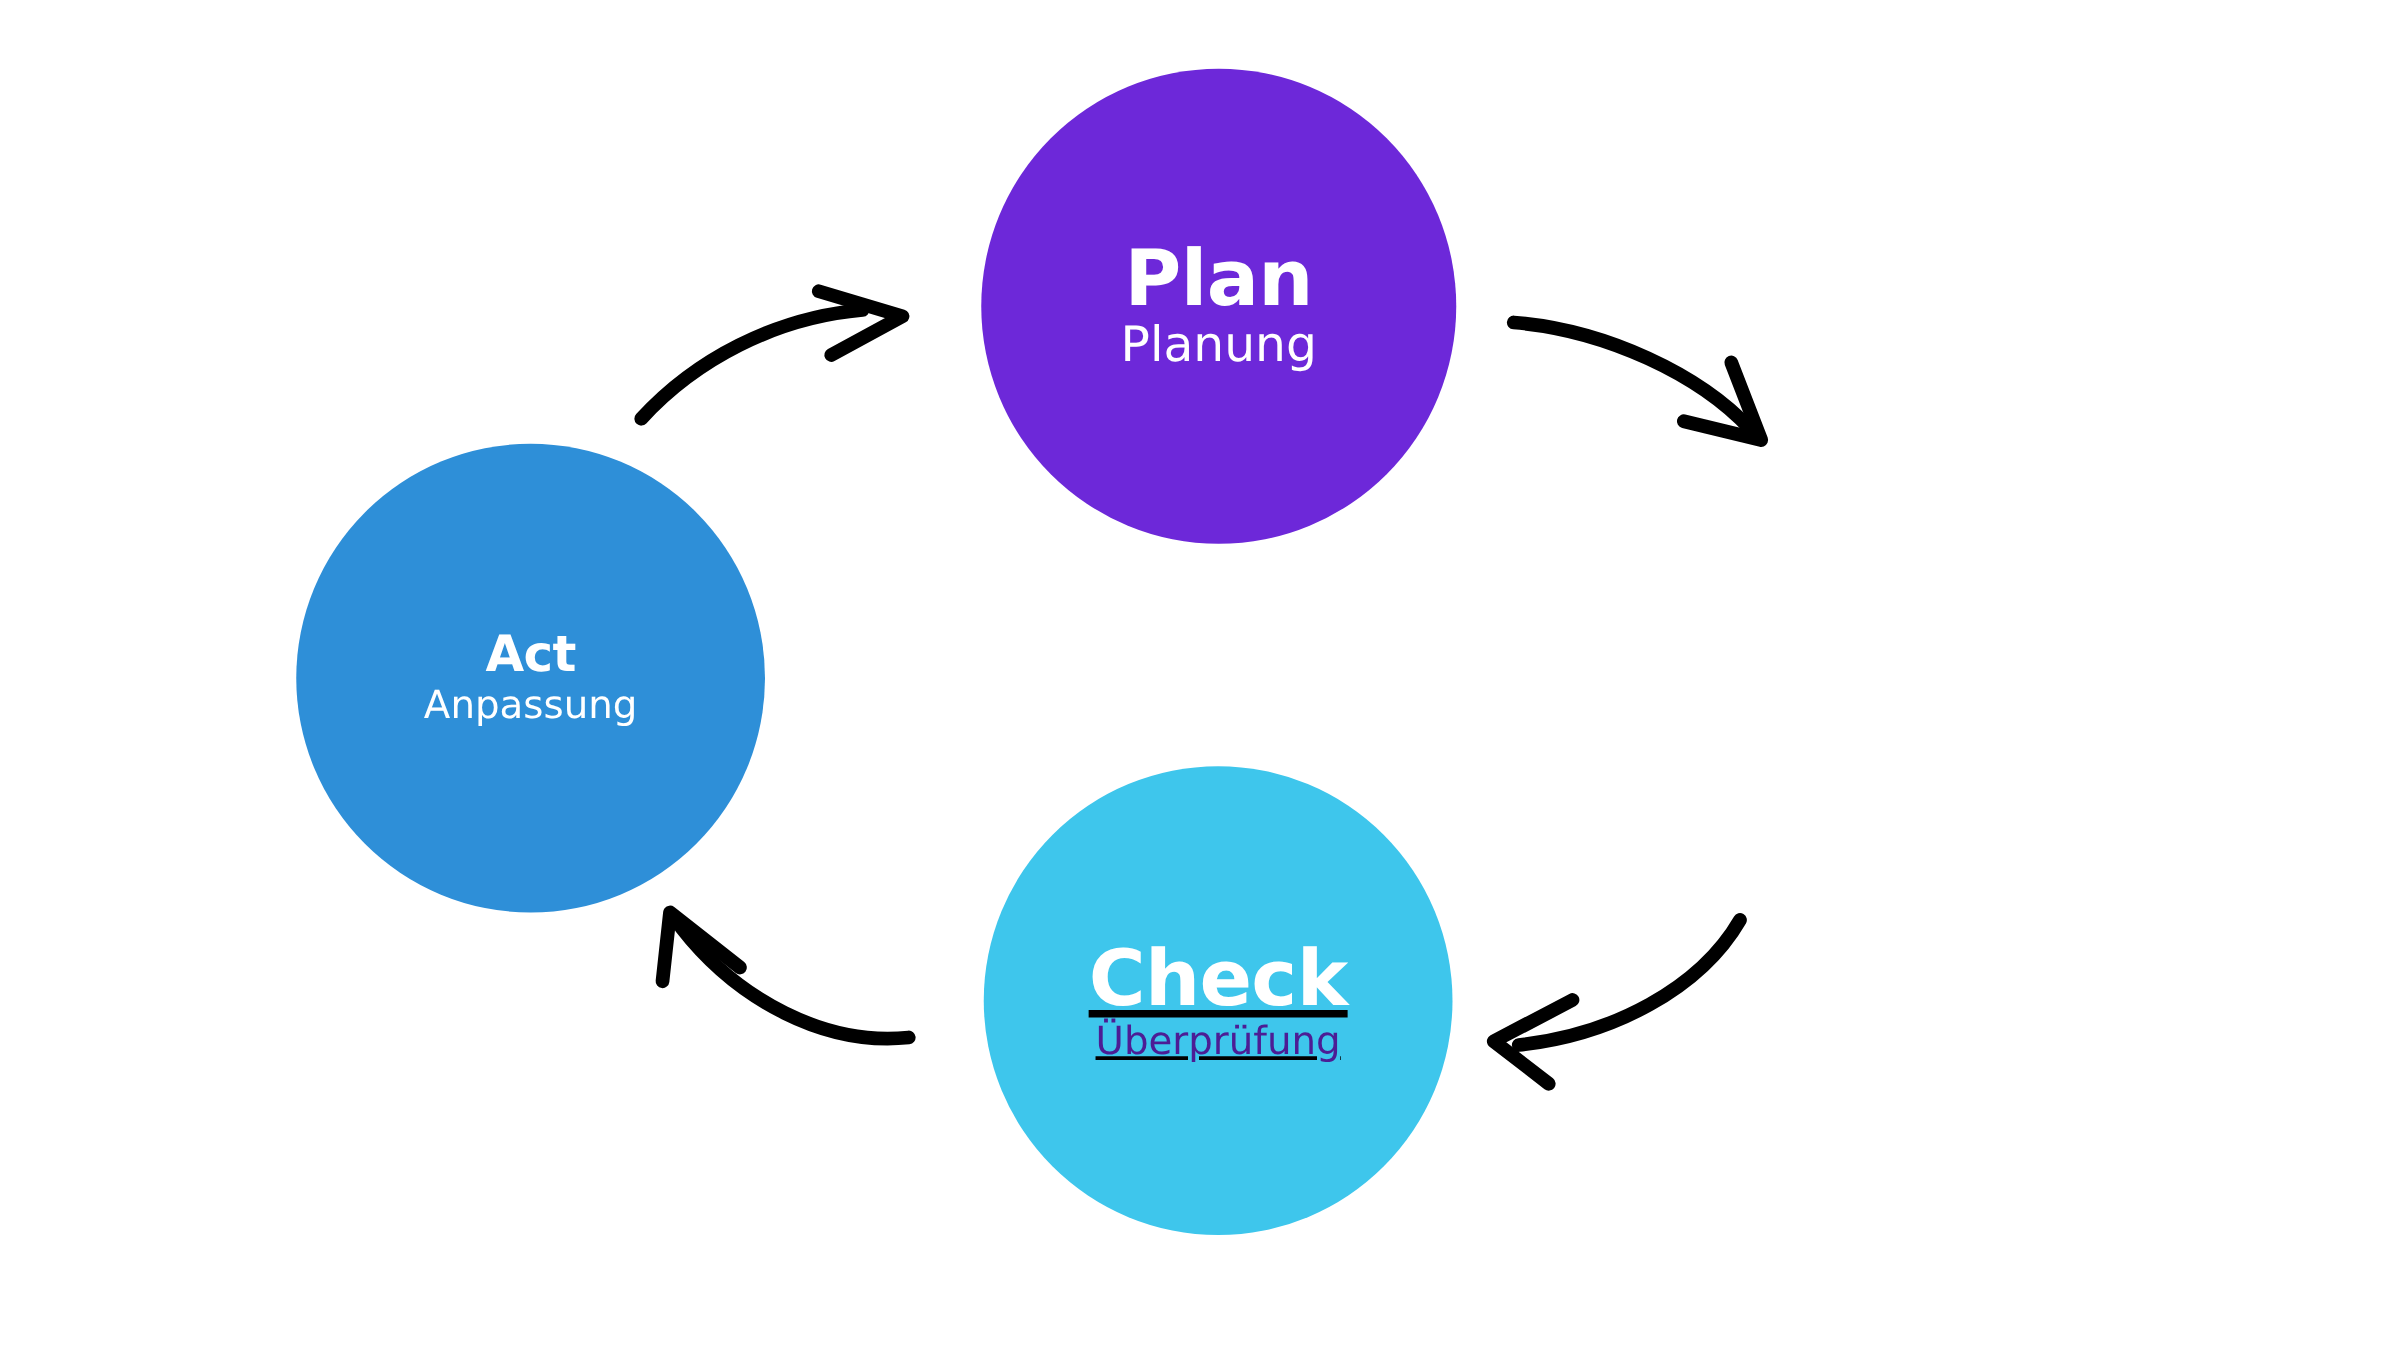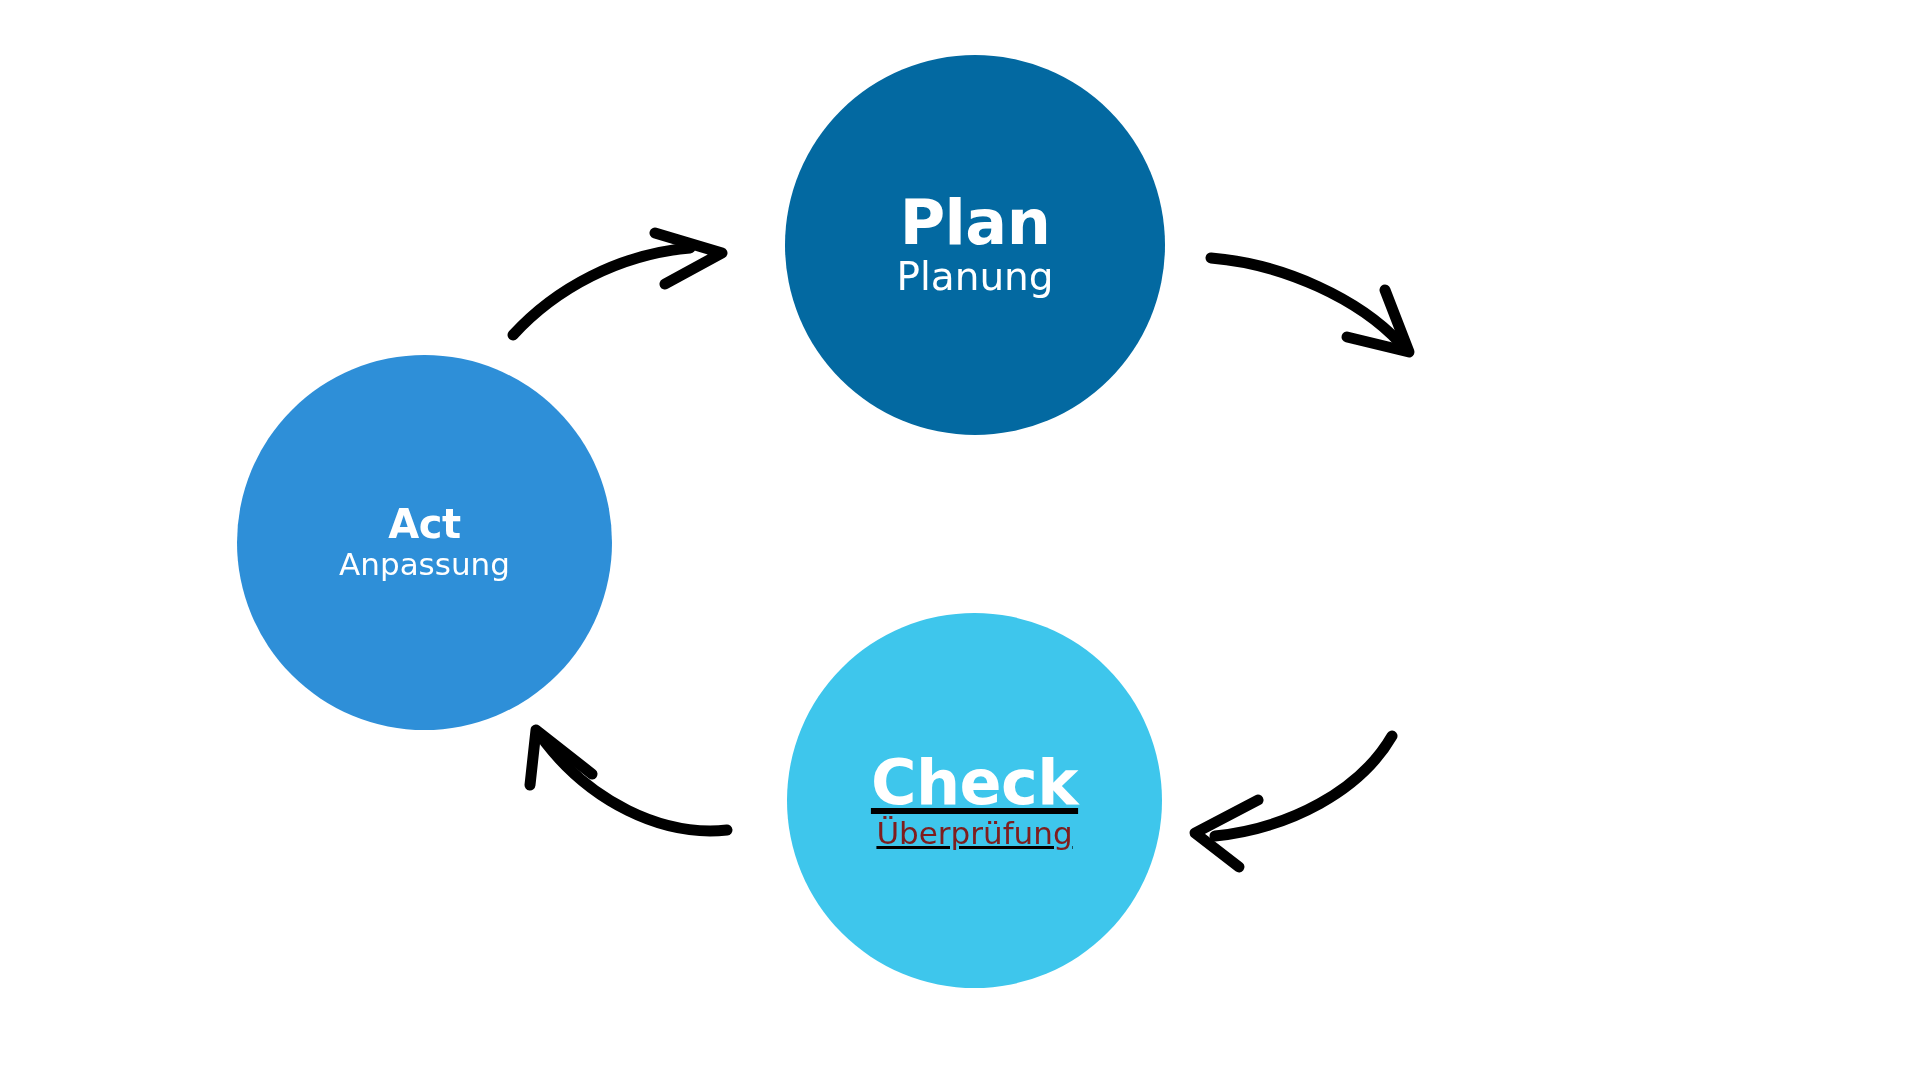--- a/index.html
+++ b/index.html
@@ -126,29 +126,29 @@
       <path d="M 1392 736 C 1360 791 1290 828 1215 836" fill="none" stroke="#000000" stroke-width="11" stroke-linecap="round"></path>
       <path d="M 1258 800 L 1195 833 L 1239 867" fill="none" stroke="#000000" stroke-width="11" stroke-linecap="round" stroke-linejoin="round"></path>
     </g>
 
     <g>
       <path d="M 727 830 C 660 837 590 800 545 742" fill="none" stroke="#000000" stroke-width="11" stroke-linecap="round"></path>
       <path d="M 592 774 L 536 730 L 530 785" fill="none" stroke="#000000" stroke-width="11" stroke-linecap="round" stroke-linejoin="round"></path>
     </g>
   </svg>
 
-  <div class="node" id="node-plan" style="background: #0369a1; align-items: center;">
+  <div class="node" id="node-plan" style="background: #6d28d9; align-items: center;">
     <div class="node-title" style="color: rgb(255, 255, 255);">Plan</div>
     <div class="node-subtitle" style="color: rgb(255, 255, 255);">Planung</div>
   </div>
 
 
   <div class="node" id="node-check" style="background: rgb(62, 198, 236); text-decoration: underline;">
     <div class="node-title" style="color: rgb(255, 255, 255);">Check</div>
-    <div class="node-subtitle" style="color: #7f1d1d;">Überprüfung</div>
+    <div class="node-subtitle" style="color: #4c1d95;">Überprüfung</div>
   </div>
 
   <div class="node" id="node-act" style="background: rgb(46, 143, 216);">
     <div class="node-title" style="color: rgb(255, 255, 255);">Act</div>
     <div class="node-subtitle" style="color: rgb(255, 255, 255);">Anpassung</div>
   </div>
 
 </div>
 
 </body></html>

